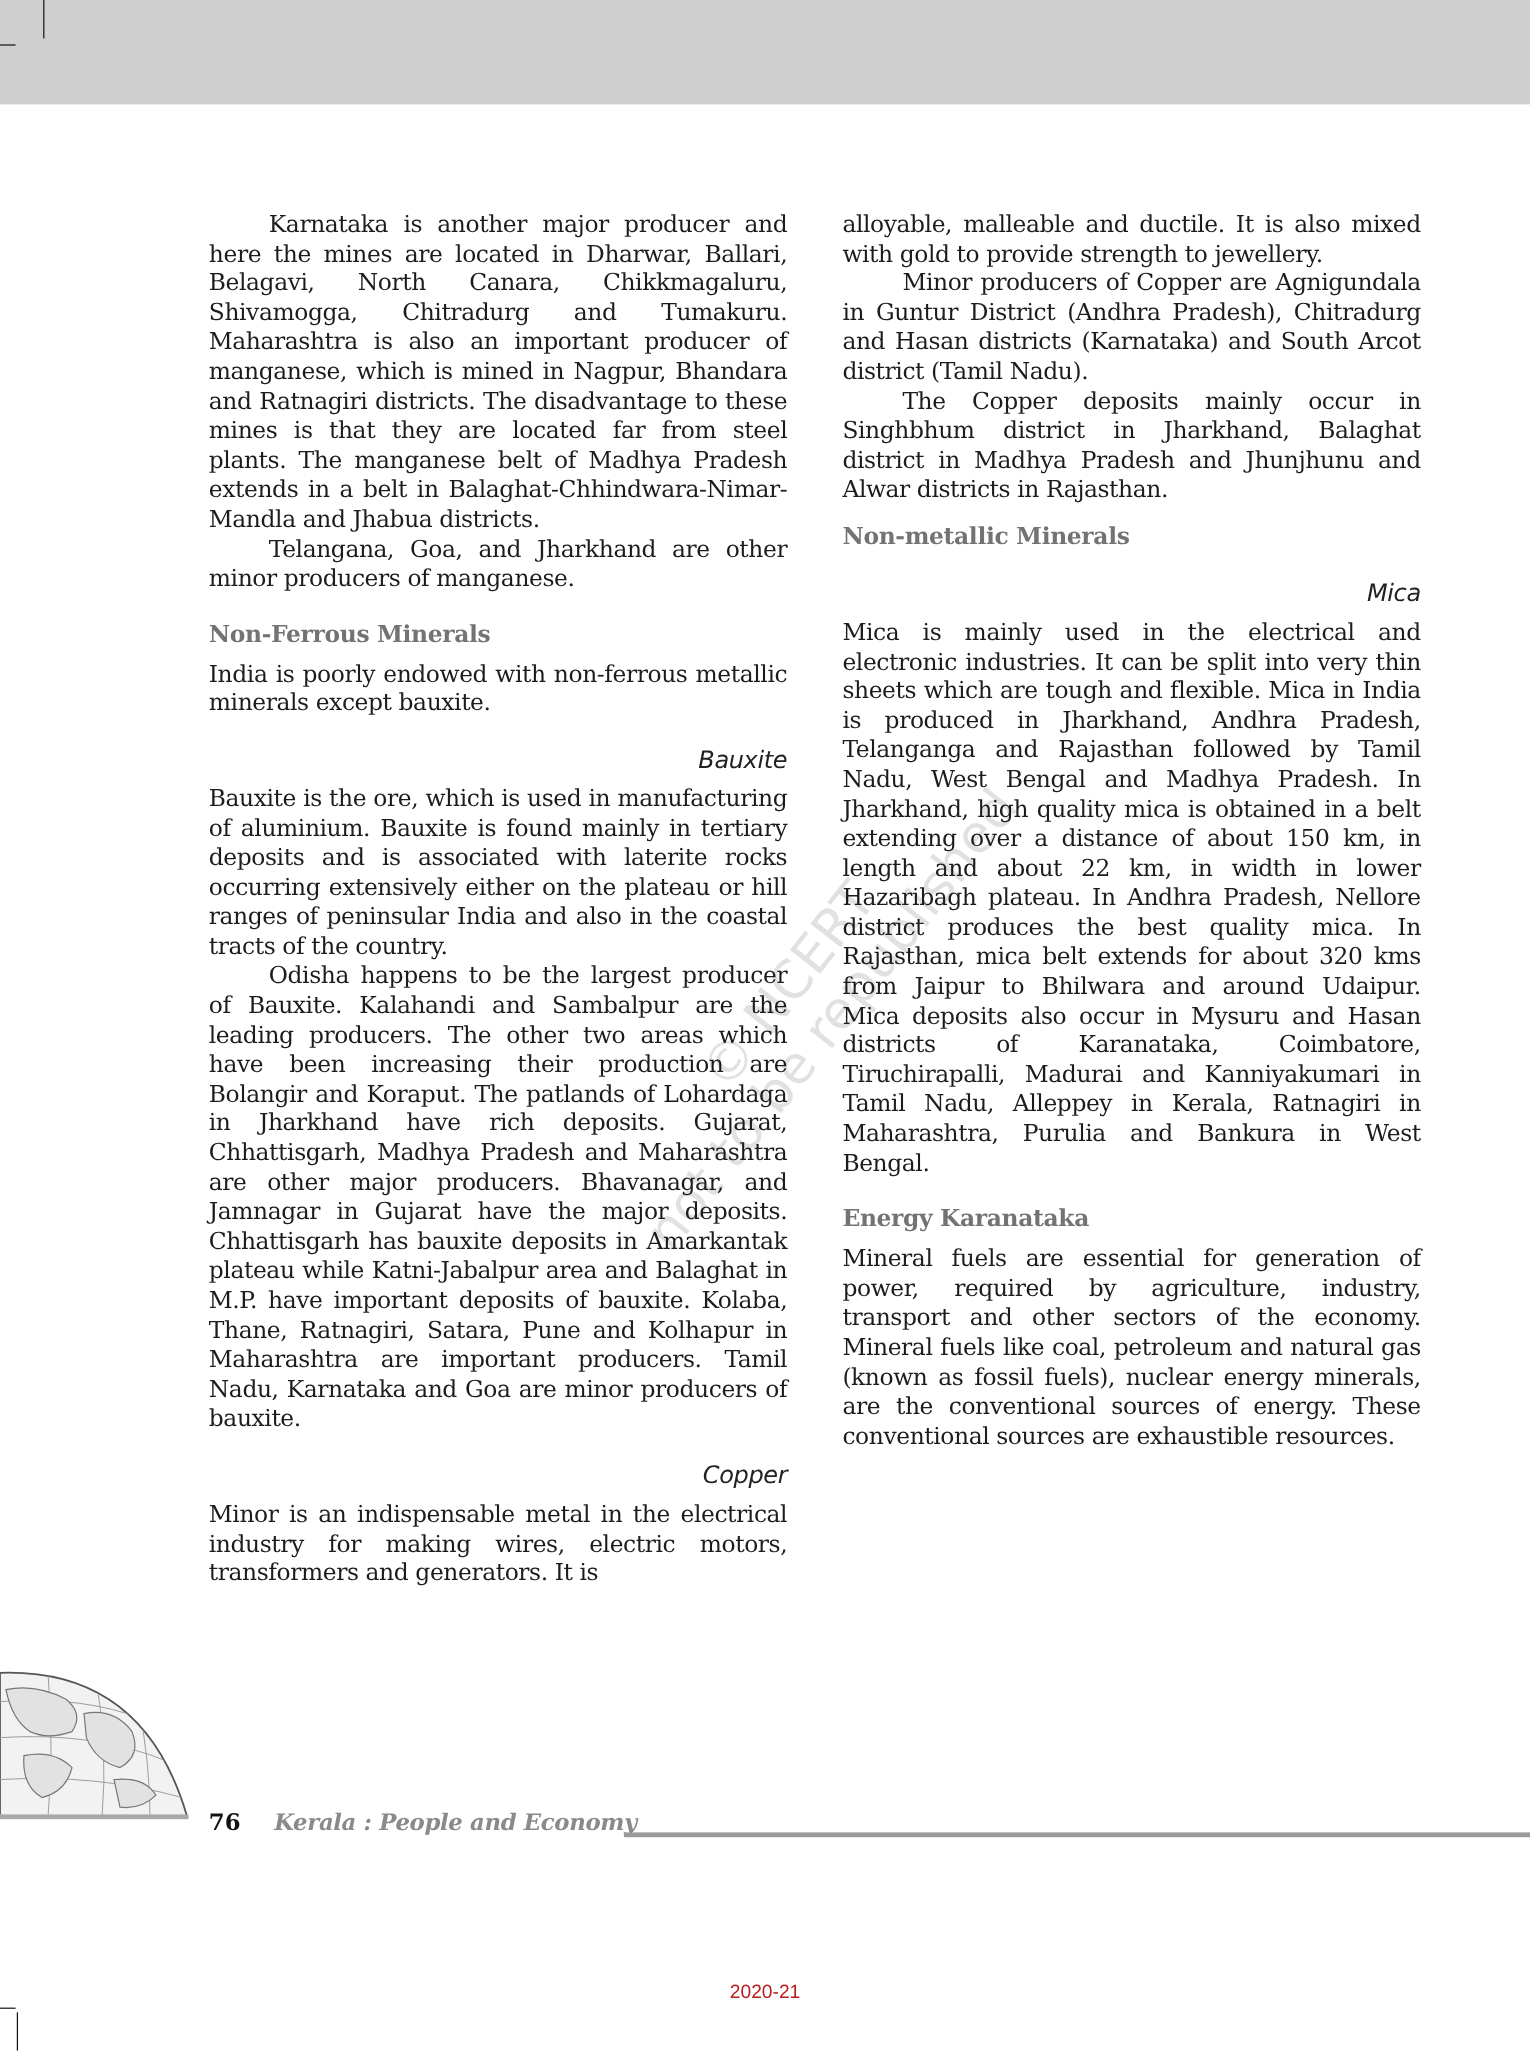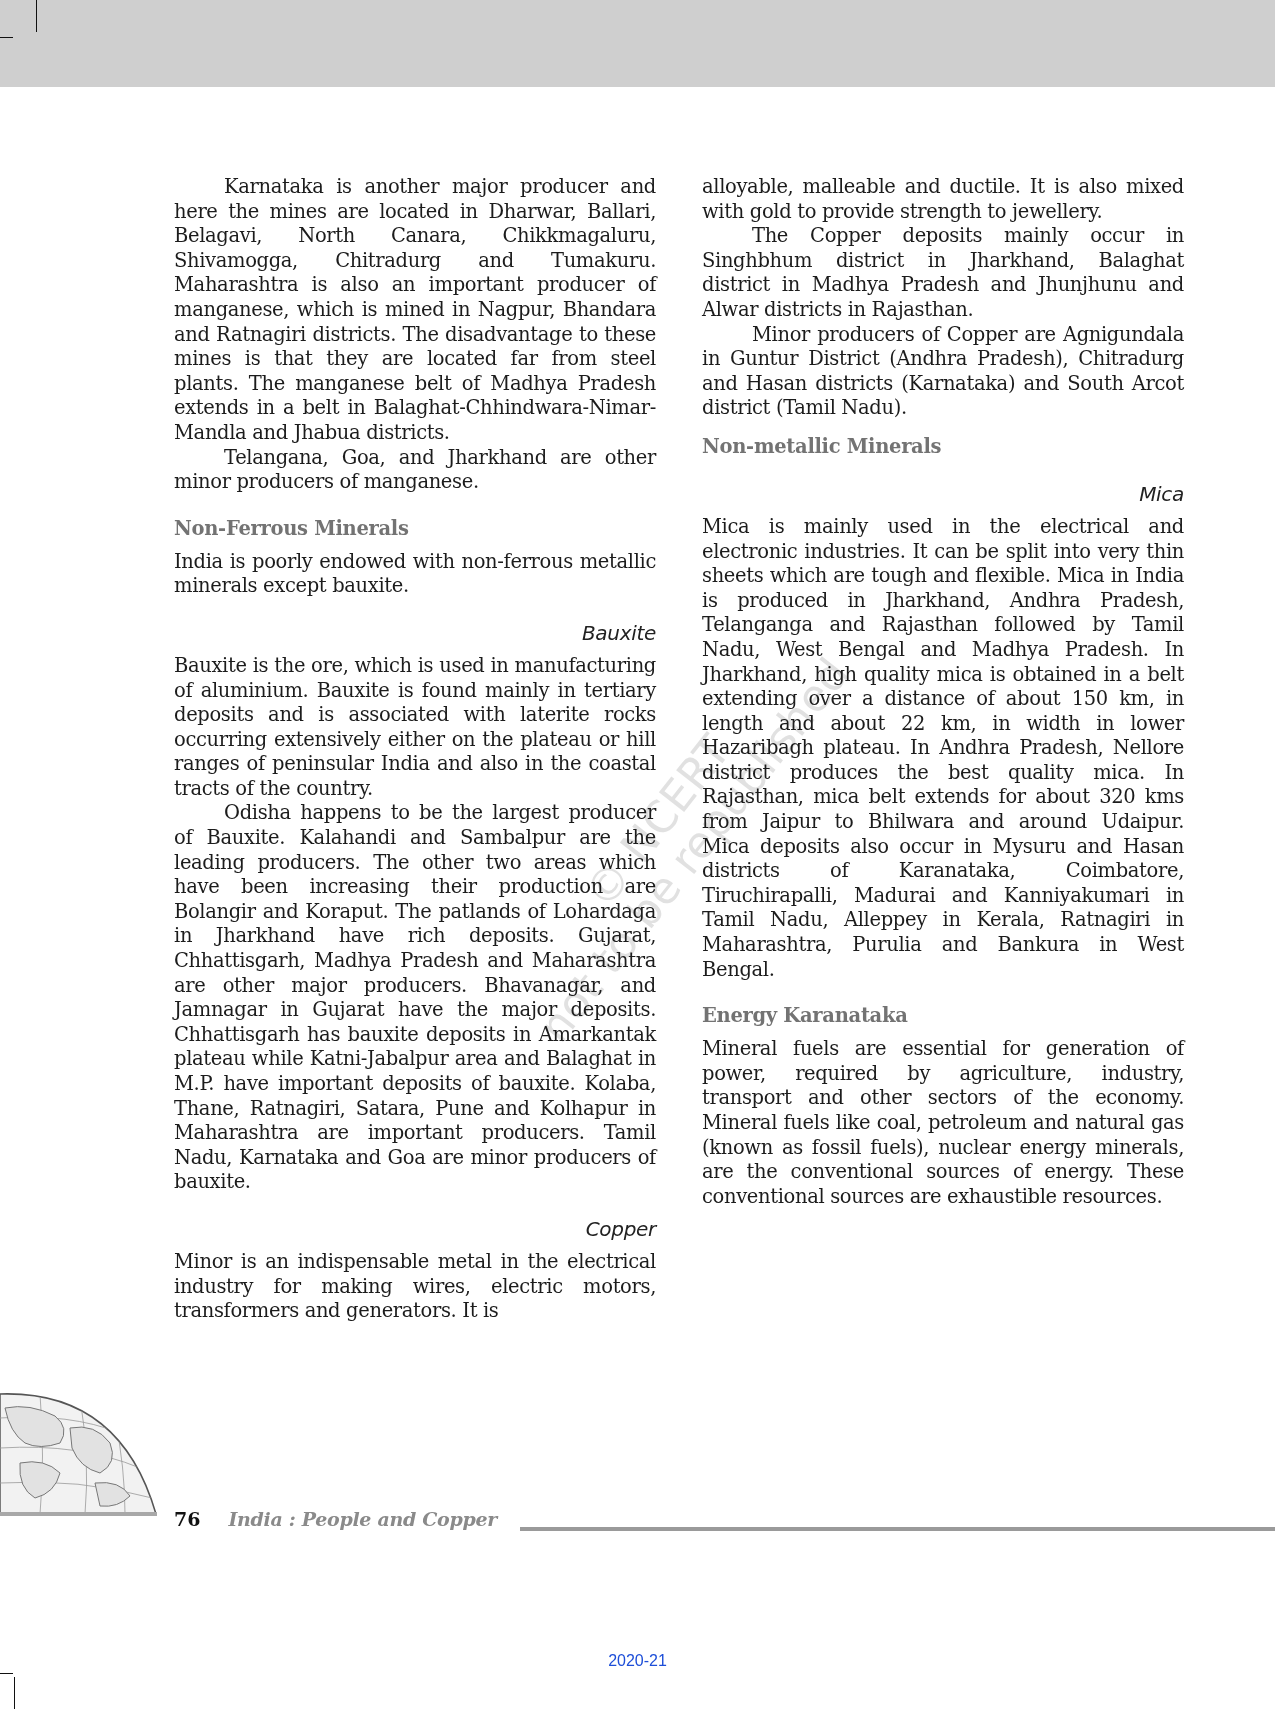--- a/index.html
+++ b/index.html
@@ -28,21 +28,21 @@
   }
   .gap-l { height: 22px; }
   .gap-m { height: 14px; }
   .gap-s { height: 9px; }
   .footer { position: absolute; left: 174px; top: 1506px; height: 26px; display: flex; align-items: center; text-align: center; }
   .page-num { font-weight: bold; font-size: 19px; color: #111; font-family: "DejaVu Serif", serif; }
   .book-title { margin-left: 28px; font-weight: bold; font-style: italic; font-size: 19px; color: #8a8a8a; font-family: "DejaVu Serif", serif; letter-spacing: -0.3px; }
   .footer-rule { position: absolute; left: 520px; top: 1527px; width: 755px; height: 4px; background: #9a9a9a; }
   .globe { position: absolute; left: 0; top: 1388px; width: 160px; height: 140px; }
   .globe-rule { position: absolute; left: 0; top: 1512px; width: 157px; height: 4px; background: #a8a8a8; }
-  .year { position: absolute; left: 0; width: 1275px; top: 1652px; text-align: center; font-size: 16px; font-family: "Liberation Sans", sans-serif; color: #1d4ed8; }
+  .year { position: absolute; left: 0; width: 1275px; top: 1652px; text-align: center; font-size: 16px; font-family: "Liberation Sans", sans-serif; color: #b91c1c; }
   .watermark {
     position: absolute; left: 440px; top: 790px; transform: rotate(-52deg); transform-origin: center;
     color: rgba(120,120,120,0.22); font-size: 44px; font-family: "DejaVu Sans", sans-serif; line-height: 46px;
     text-align: center; pointer-events: none; white-space: nowrap;
   }
 </style>
 </head>
 <body>
 
 <div class="topband"></div>
@@ -69,22 +69,22 @@
   <p>Bauxite is the ore, which is used in manufacturing of aluminium. Bauxite is found mainly in tertiary deposits and is associated with laterite rocks occurring extensively either on the plateau or hill ranges of peninsular India and also in the coastal tracts of the country.</p>
   <p class="indent">Odisha happens to be the largest producer of Bauxite. Kalahandi and Sambalpur are the leading producers. The other two areas which have been increasing their production are Bolangir and Koraput. The patlands of Lohardaga in Jharkhand have rich deposits. Gujarat, Chhattisgarh, Madhya Pradesh and Maharashtra are other major producers. Bhavanagar, and Jamnagar in Gujarat have the major deposits. Chhattisgarh has bauxite deposits in Amarkantak plateau while Katni-Jabalpur area and Balaghat in M.P. have important deposits of bauxite. Kolaba, Thane, Ratnagiri, Satara, Pune and Kolhapur in Maharashtra are important producers. Tamil Nadu, Karnataka and Goa are minor producers of bauxite.</p>
   <div class="gap-l"></div>
   <h4>Copper</h4>
   <div class="gap-s"></div>
   <p>Minor is an indispensable  metal in the electrical industry for making wires, electric motors, transformers and generators. It is</p>
 </div>
 
 <div class="col col-right">
   <p>alloyable, malleable and ductile. It is also mixed with gold to provide strength to jewellery.</p>
+  <p class="indent">Minor producers of Copper are Agnigundala in Guntur District (Andhra Pradesh), Chitradurg and Hasan districts (Karnataka) and South Arcot district (Tamil Nadu).</p>
   <p class="indent">The Copper deposits mainly occur in Singhbhum district in Jharkhand, Balaghat district in Madhya Pradesh and Jhunjhunu and Alwar districts in Rajasthan.</p>
-  <p class="indent">Minor producers of Copper are Agnigundala in Guntur District (Andhra Pradesh), Chitradurg and Hasan districts (Karnataka) and South Arcot district (Tamil Nadu).</p>
   <div class="gap-m"></div>
   <h3>Non-metallic Minerals</h3>
   <div class="gap-s"></div>
   <div class="gap-m"></div>
   <h4>Mica</h4>
   <div class="gap-s"></div>
   <p>Mica is mainly used in the electrical and electronic industries. It can be split into very thin sheets which are tough and flexible. Mica in India is produced in Jharkhand, Andhra Pradesh, Telanganga and Rajasthan followed by Tamil Nadu, West Bengal and Madhya Pradesh. In Jharkhand, high quality mica is obtained in a belt extending over a distance of about 150 km, in length and about 22 km, in width in lower Hazaribagh plateau. In Andhra Pradesh, Nellore district produces the best quality mica. In Rajasthan, mica belt extends for about 320 kms from Jaipur to Bhilwara and around Udaipur. Mica deposits also occur in Mysuru and Hasan districts of Karanataka, Coimbatore, Tiruchirapalli, Madurai and Kanniyakumari in Tamil Nadu, Alleppey in Kerala, Ratnagiri in Maharashtra, Purulia and Bankura in West Bengal.</p>
   <div class="gap-l"></div>
   <h3>Energy Karanataka</h3>
   <div class="gap-s"></div>
@@ -110,17 +110,17 @@
     <path d="M5,20 Q30,15 55,28 Q70,40 60,55 Q40,62 25,55 Q10,45 5,20 Z"></path>
     <path d="M70,40 Q95,35 110,55 Q118,75 100,85 Q80,80 72,60 Z"></path>
     <path d="M20,75 Q45,70 60,85 Q55,105 35,110 Q18,100 20,75 Z"></path>
     <path d="M95,95 Q120,92 130,108 Q118,120 100,118 Z"></path>
   </g>
 </svg>
 <div class="globe-rule"></div>
 
 <div class="footer">
   <span class="page-num">76</span>
-  <span class="book-title">India : People and Copper</span>
+  <span class="book-title">Kerala : People and Economy</span>
 </div>
 <div class="footer-rule"></div>
 
 <div class="year">2020-21</div>
 
 </body></html>

